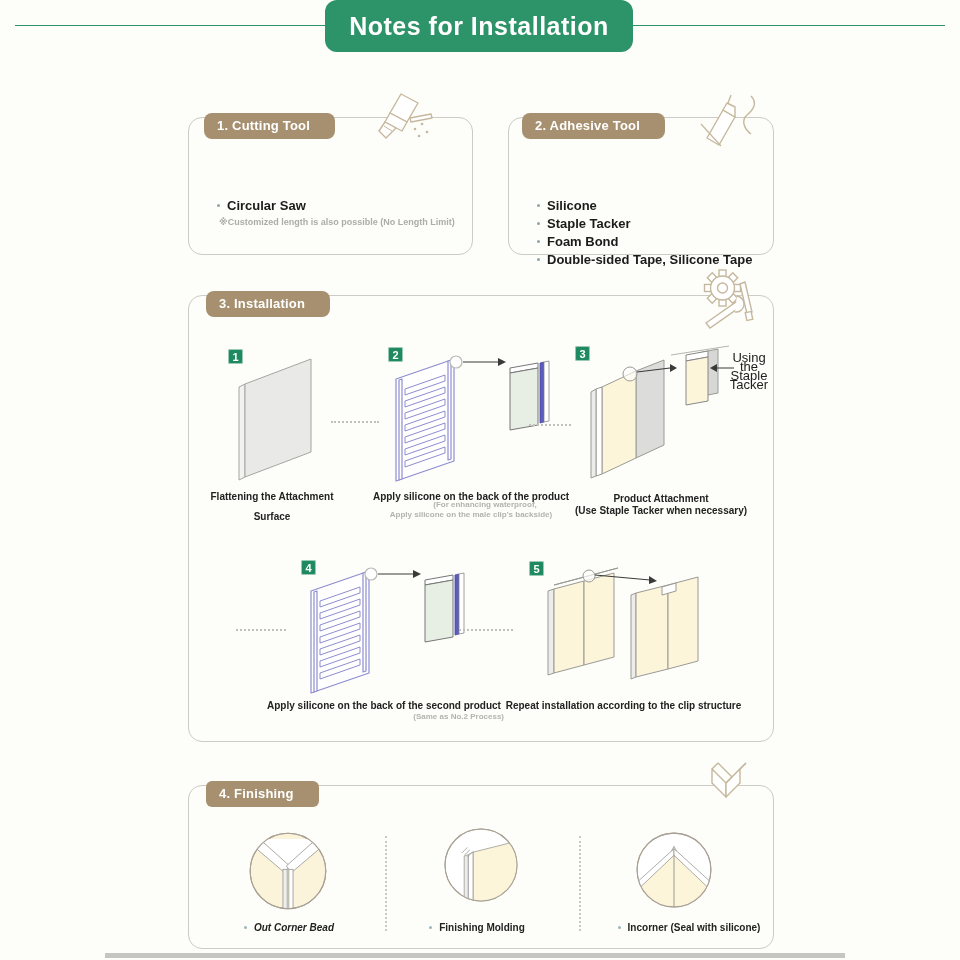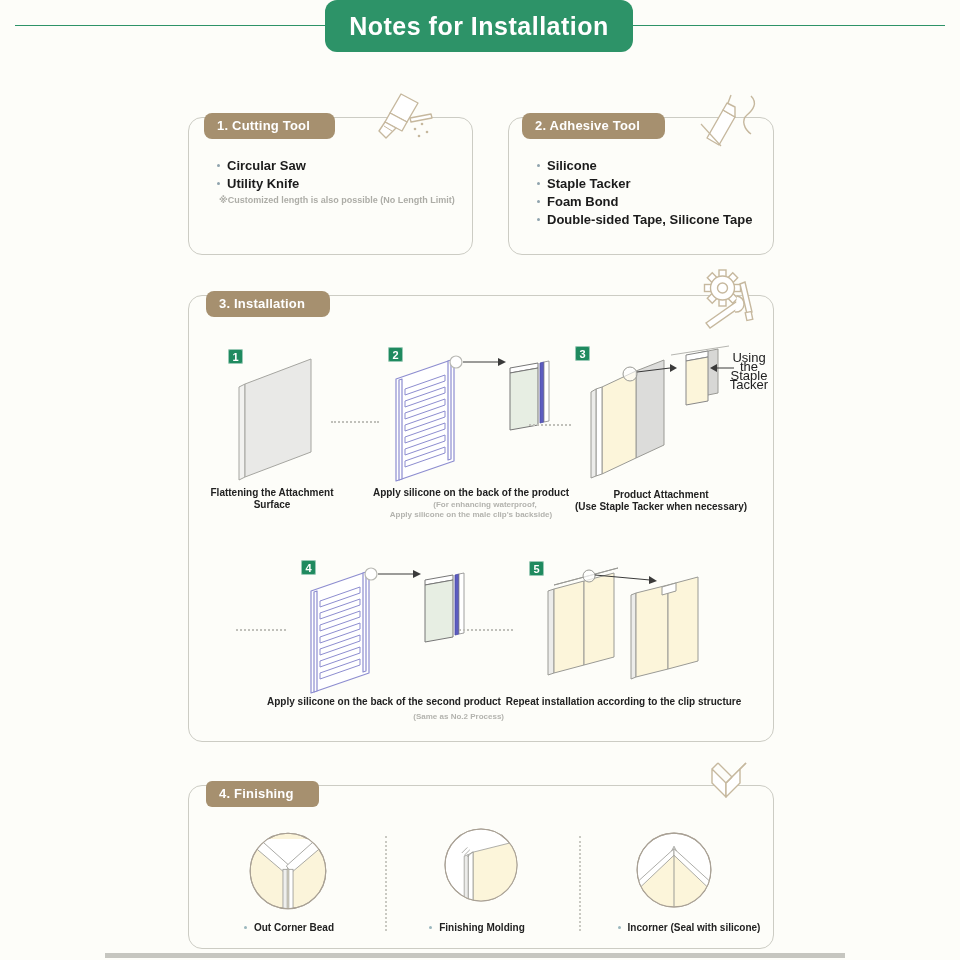--- a/index.html
+++ b/index.html
@@ -15,29 +15,29 @@
   .title-banner{position:absolute;left:325px;top:0;width:308px;height:52px;
     background:var(--accent-green,#2D9368);border-radius:12px;z-index:2;
     display:flex;align-items:center;justify-content:center;}
   .title-banner span{color:#fff;font-size:25px;font-weight:bold;letter-spacing:.5px;}
   
   .card{position:absolute;border:1.4px solid #ccccc4;border-radius:14px;background:transparent;}
   .card-label{position:absolute;background:var(--label-tan,#A6906F);color:#fff;
     font-size:13px;font-weight:bold;padding:5px 25px 6px 13px;border-radius:8px;
     white-space:nowrap;z-index:3;letter-spacing:.2px;}
   
-  .list{position:absolute;}
+  .list{position:absolute;margin-top:40px;}
   .item{display:flex;align-items:center;height:18px;font-size:13px;font-weight:bold;color:#1b1b1b;}
   .li-dot{width:3px;height:3px;border-radius:50%;background:#8fa3ad;margin-right:7px;flex:0 0 auto;}
   .note{font-size:9px;color:#adada7;margin-top:3px;margin-left:2px;font-weight:bold;}
   
   .step-badge{position:absolute;width:15px;height:15px;background:var(--badge-green,#1F8A5F);
     color:#fff;font-size:11px;font-weight:bold;display:flex;align-items:center;justify-content:center;
     border-radius:2px;box-shadow:inset 0 0 0 1px rgba(255,255,255,.55);z-index:3;}
-  .caption{position:absolute;font-size:10px;font-weight:bold;color:#222;text-align:center;line-height:12px;}
+  .caption{position:absolute;font-size:10px;font-weight:bold;color:#222;text-align:center;line-height:20px;}
   .subcaption{position:absolute;font-size:8px;color:#b3b3ae;text-align:center;line-height:10px;font-weight:bold;}
   .annotation{position:absolute;font-size:13px;font-weight:normal;color:#222;text-align:center;line-height:9px;}
   .dotted-h{position:absolute;height:0;border-top:2px dotted #c0c0ba;}
   .dotted-v{position:absolute;width:0;border-left:2px dotted #c9c9c2;}
   .fcap{position:absolute;display:flex;align-items:center;justify-content:center;
     font-size:10px;font-weight:bold;color:#222;}
   .fcap .li-dot{background:#9ab7bd;}
   .bottom-bar{position:absolute;left:105px;top:953px;width:740px;height:5px;background:#c6c6c0;}
   svg{display:block;}
 </style>
@@ -63,24 +63,20 @@
       <circle cx="44" cy="39" r="1.3"></circle>
         <circle cx="51" cy="34" r="1.3"></circle>
       <circle cx="48" cy="46" r="1.3"></circle>
         <circle cx="56" cy="42" r="1.3"></circle>
     </g>
   </svg>
   <div class="list" style="left:28px;top:38px;">
     <div class="item">
         <span class="li-dot"></span>
         <span>Circular Saw</span>
-      </div>
-    <div class="item">
-        <span class="li-dot"></span>
-        <span>Utility Knife</span>
       </div>
     <div class="note">※Customized length is also possible (No Length Limit)</div>
   </div>
 </div>
 
 <div class="card" style="left:508px;top:117px;width:264px;height:136px;">
   <div class="card-label" style="left:13px;top:-5px;">2. Adhesive Tool</div>
   <svg class="abs" style="left:186px;top:-28px;" width="66" height="58" viewBox="0 0 66 58">
     <g fill="#fff" stroke="#c6b89e" stroke-width="1.4" stroke-linejoin="round">
       <polygon points="12,48 28,20 40,27 24,55"></polygon>
@@ -318,21 +314,21 @@
       <polygon points="50,24 94,64 90,70 50,32" fill="#fff" stroke="#9a9a95" stroke-width="1"></polygon>
       <line x1="50" y1="32" x2="50" y2="100" stroke="#9a9a95" stroke-width="1.2"></line>
       <polyline points="47,27 50,21 53,27" fill="none" stroke="#9a9a95" stroke-width="1"></polyline>
     </g>
     <circle cx="50" cy="50" r="45" fill="none" stroke="#a9a195" stroke-width="1.3"></circle>
   </svg>
 
   <div class="dotted-v" style="left:196px;top:50px;height:95px;"></div>
   <div class="dotted-v" style="left:390px;top:50px;height:95px;"></div>
 
-  <div class="fcap" style="left:20px;top:136px;width:160px;">
+  <div class="fcap" style="left:20px;top:136px;width:160px;font-style:italic;">
     <span class="li-dot"></span>
     <span>Out Corner Bead</span>
   </div>
   <div class="fcap" style="left:208px;top:136px;width:160px;">
     <span class="li-dot"></span>
     <span>Finishing Molding</span>
   </div>
   <div class="fcap" style="left:410px;top:136px;width:180px;">
     <span class="li-dot"></span>
     <span>Incorner (Seal with silicone)</span>

